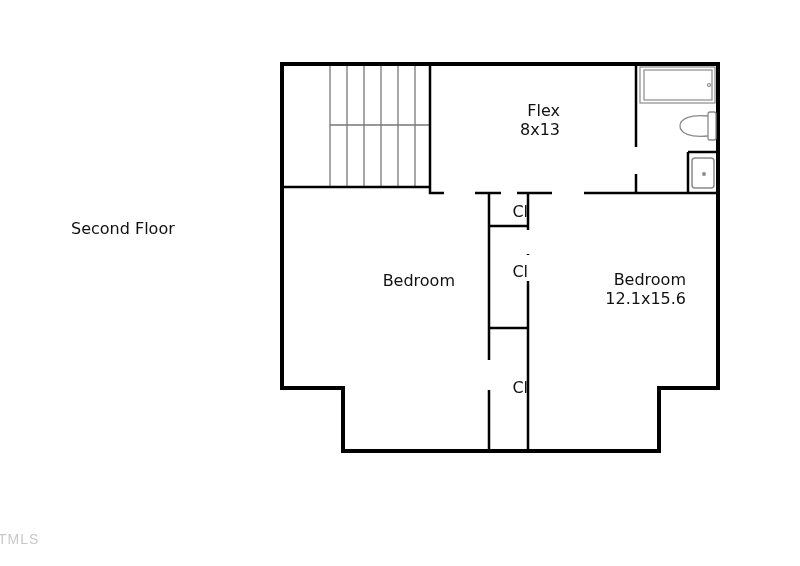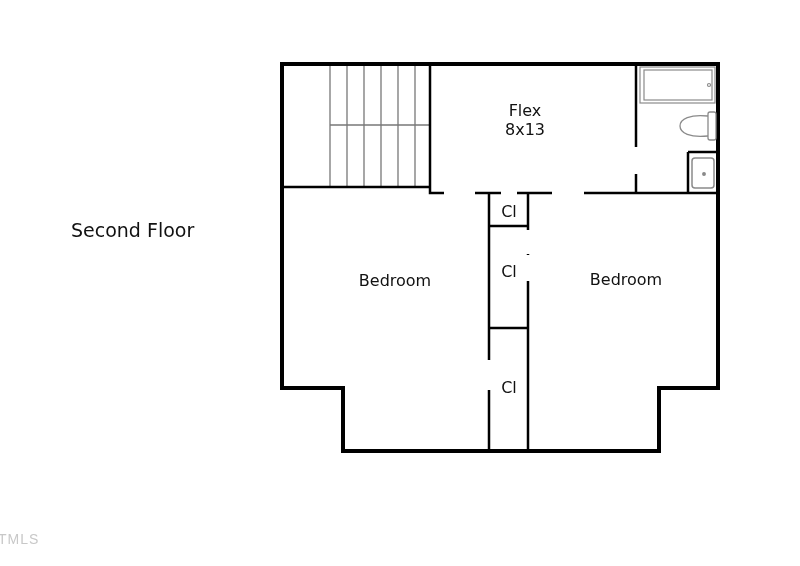--- a/index.html
+++ b/index.html
@@ -1,22 +1,22 @@
 <!DOCTYPE html>
 <html><head>
 <meta charset="utf-8">
 <style>
   html, body { margin: 0; padding: 0; background: #ffffff; }
   body { width: 800px; height: 566px; position: relative; overflow: hidden;
          font-family: "DejaVu Sans", sans-serif; color: #111; }
-  .title { position: absolute; left: 71px; top: 219px; font-size: 19px; color: #111; text-align: right; }
+  .title { position: absolute; left: 71px; top: 219px; font-size: 16px; color: #111; text-align: right; }
   .watermark { position: absolute; left: -2px; top: 531px; font-size: 14px; color: #c8c8c8;
                letter-spacing: 1px; font-family: "Liberation Sans", sans-serif; }
   svg.plan { position: absolute; left: 0; top: 0; }
-  .lbl { position: absolute; text-align: center; font-size: 16px; line-height: 19px; color: #111; }
+  .lbl { position: absolute; text-align: right; font-size: 16px; line-height: 19px; color: #111; }
 </style>
 </head>
 <body>
 
 <div class="title">Second Floor</div>
 <div class="watermark">TMLS</div>
 
 <svg class="plan" width="800" height="566" viewBox="0 0 800 566">
 
   <g stroke="#000" stroke-width="4" fill="none" stroke-linecap="square">
@@ -80,17 +80,18 @@
   <div>Flex</div>
   <div>8x13</div>
 </div>
 
 <div class="lbl" style="left:335px; top:271px; width:120px;">
   <div>Bedroom</div>
 </div>
 
 <div class="lbl" style="left:566px; top:270px; width:120px;">
   <div>Bedroom</div>
+  <div>12.1x15.6</div>
 </div>
 
 <div class="lbl" style="left:490px; top:202px; width:38px;">Cl</div>
 <div class="lbl" style="left:490px; top:262px; width:38px;">Cl</div>
 <div class="lbl" style="left:490px; top:378px; width:38px;">Cl</div>
 
 </body></html>

